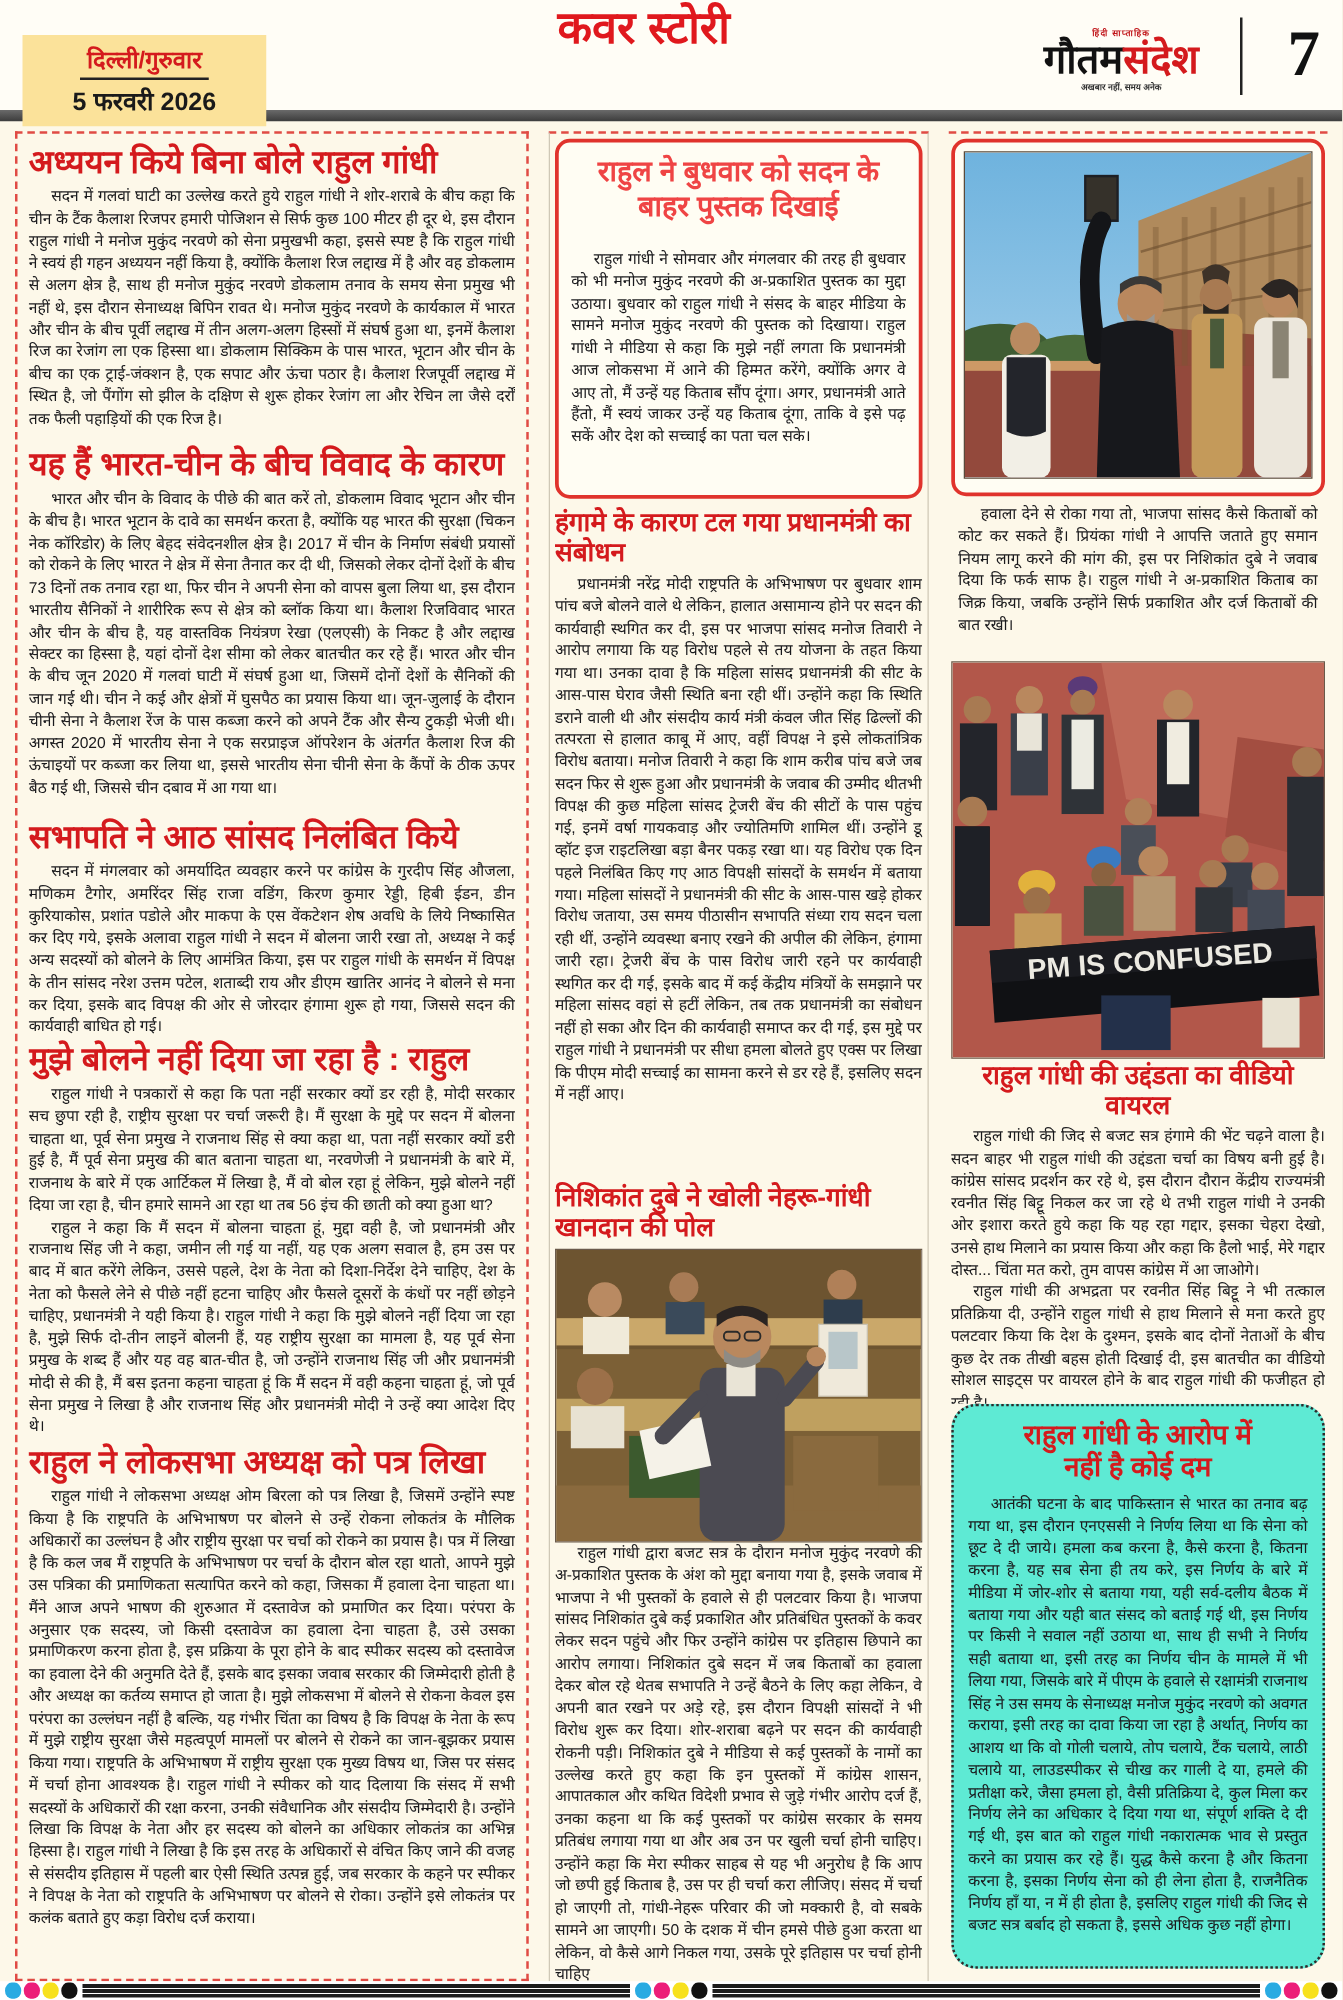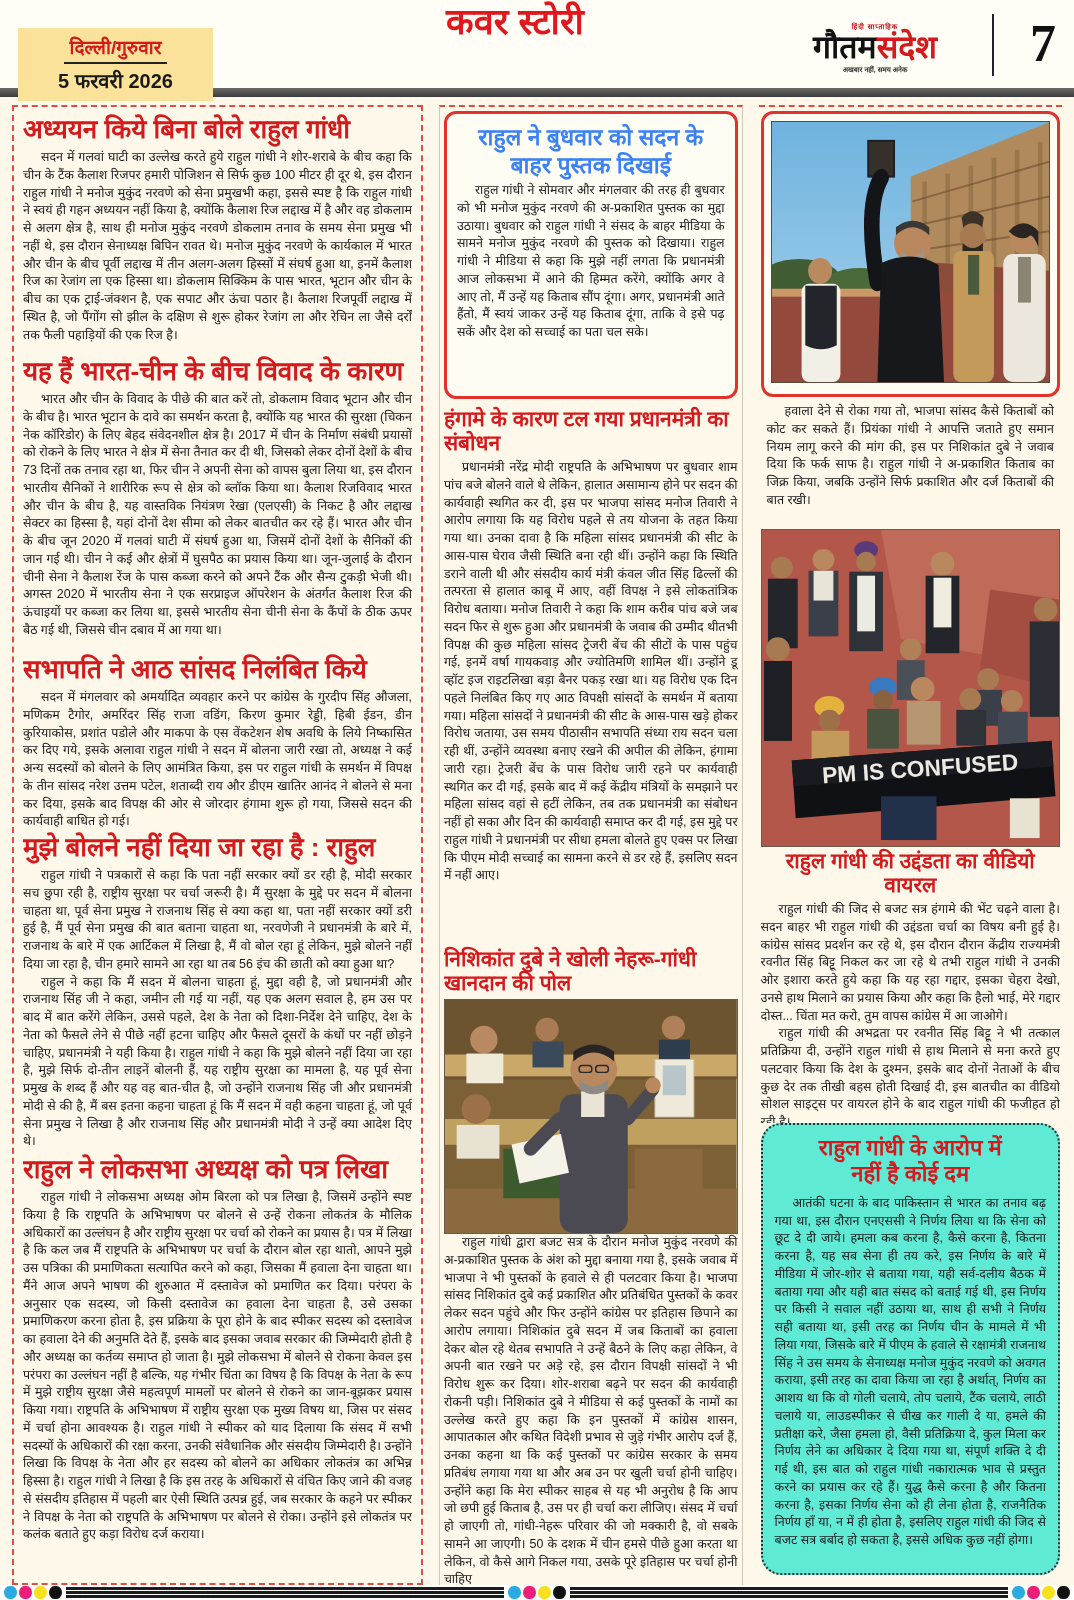--- a/index.html
+++ b/index.html
@@ -8,21 +8,21 @@
   .page { position:relative; width:1074px; height:1600px; background:#fdf8e9; overflow:hidden; }
 
   
   .header { position:relative; height:88px; background:#fffdf6; }
   .date-box { position:absolute; left:18px; top:28px; width:195px; background:#fbe29a; text-align:center; padding:6px 4px 7px; }
   .date-box .place { color:#d41a1d; font-weight:bold; font-size:19px; border-bottom:2px solid #222; display:inline-block; padding:0 6px 2px; }
   .date-box .date { color:#1a1a1a; font-weight:bold; font-size:20px; margin-top:3px; }
   .center-head { position:absolute; left:340px; top:2px; width:350px; text-align:center; }
   .center-head .cover { color:#e0181d; font-weight:bold; font-size:36px; line-height:1.1; }
   .center-head .tag { margin-top:4px; background:#fbe29a; font-size:13px; font-weight:bold; color:#1a1a1a; padding:5px 8px; }
-  .masthead { position:absolute; right:104px; top:22px; text-align:center; width:190px; }
+  .masthead { position:absolute; right:82px; top:22px; text-align:center; width:190px; }
   .masthead .tiny-top { font-size:7px; color:#c01418; font-weight:bold; letter-spacing:1px; }
   .masthead .logo { font-size:32px; font-weight:bold; line-height:1.05; }
   .masthead .logo .black-part { color:#111; }
   .masthead .logo .red-part { color:#d41a1d; }
   .masthead .tiny-bottom { font-size:7px; color:#333; font-weight:bold; }
   .pagenum-sep { position:absolute; right:80px; top:14px; width:2px; height:62px; background:#222; }
   .page-number { position:absolute; right:18px; top:14px; font-size:52px; font-weight:bold; color:#111; font-family:"Liberation Serif", serif; }
   .header-bar { height:9px; background:linear-gradient(#6a6a6a,#3c3c3c); }
 
   
@@ -33,21 +33,21 @@
   .col-right { width:312px; border-top:2px dashed #e04b44; padding:4px 2px 0 2px; }
 
   h2.headline { color:#d41a1d; font-weight:bold; line-height:1.12; margin:2px 0 5px; }
   .col-left h2.headline { font-size:26px; }
   .col-center h2.headline, .col-right h2.headline { font-size:21px; }
   p.body { font-size:12.5px; line-height:1.42; color:#19191c; text-align:justify; text-indent:18px; }
   .art { overflow:hidden; }
 
   
   .red-box { border:3px solid #e0332c; border-radius:12px; background:#fffdf3; padding:10px 10px 6px; overflow:hidden; }
-  .red-box h2 { color:#3b82f6; font-weight:bold; font-size:23px; text-align:center; line-height:1.2; margin-bottom:3px; }
+  .red-box h2 { color:#ef4444; font-weight:bold; font-size:23px; text-align:center; line-height:1.2; margin-bottom:20px; }
 
   
   .photo-frame { border:3px solid #e0332c; border-radius:12px; background:#fffdf3; padding:7px; overflow:hidden; }
   .photo { display:block; width:100%; border:1px solid #5a4a3a; }
   .plain-photo { display:block; width:100%; border:1px solid #6a5a4a; }
 
   
   .dotted-box { border:2px dotted #2c2c2c; border-radius:20px; padding:10px 12px; overflow:hidden; background:#5eead4; }
   .dotted-box h2 { color:#d41a1d; font-weight:bold; font-size:22px; text-align:center; line-height:1.2; margin-bottom:7px; }
 

